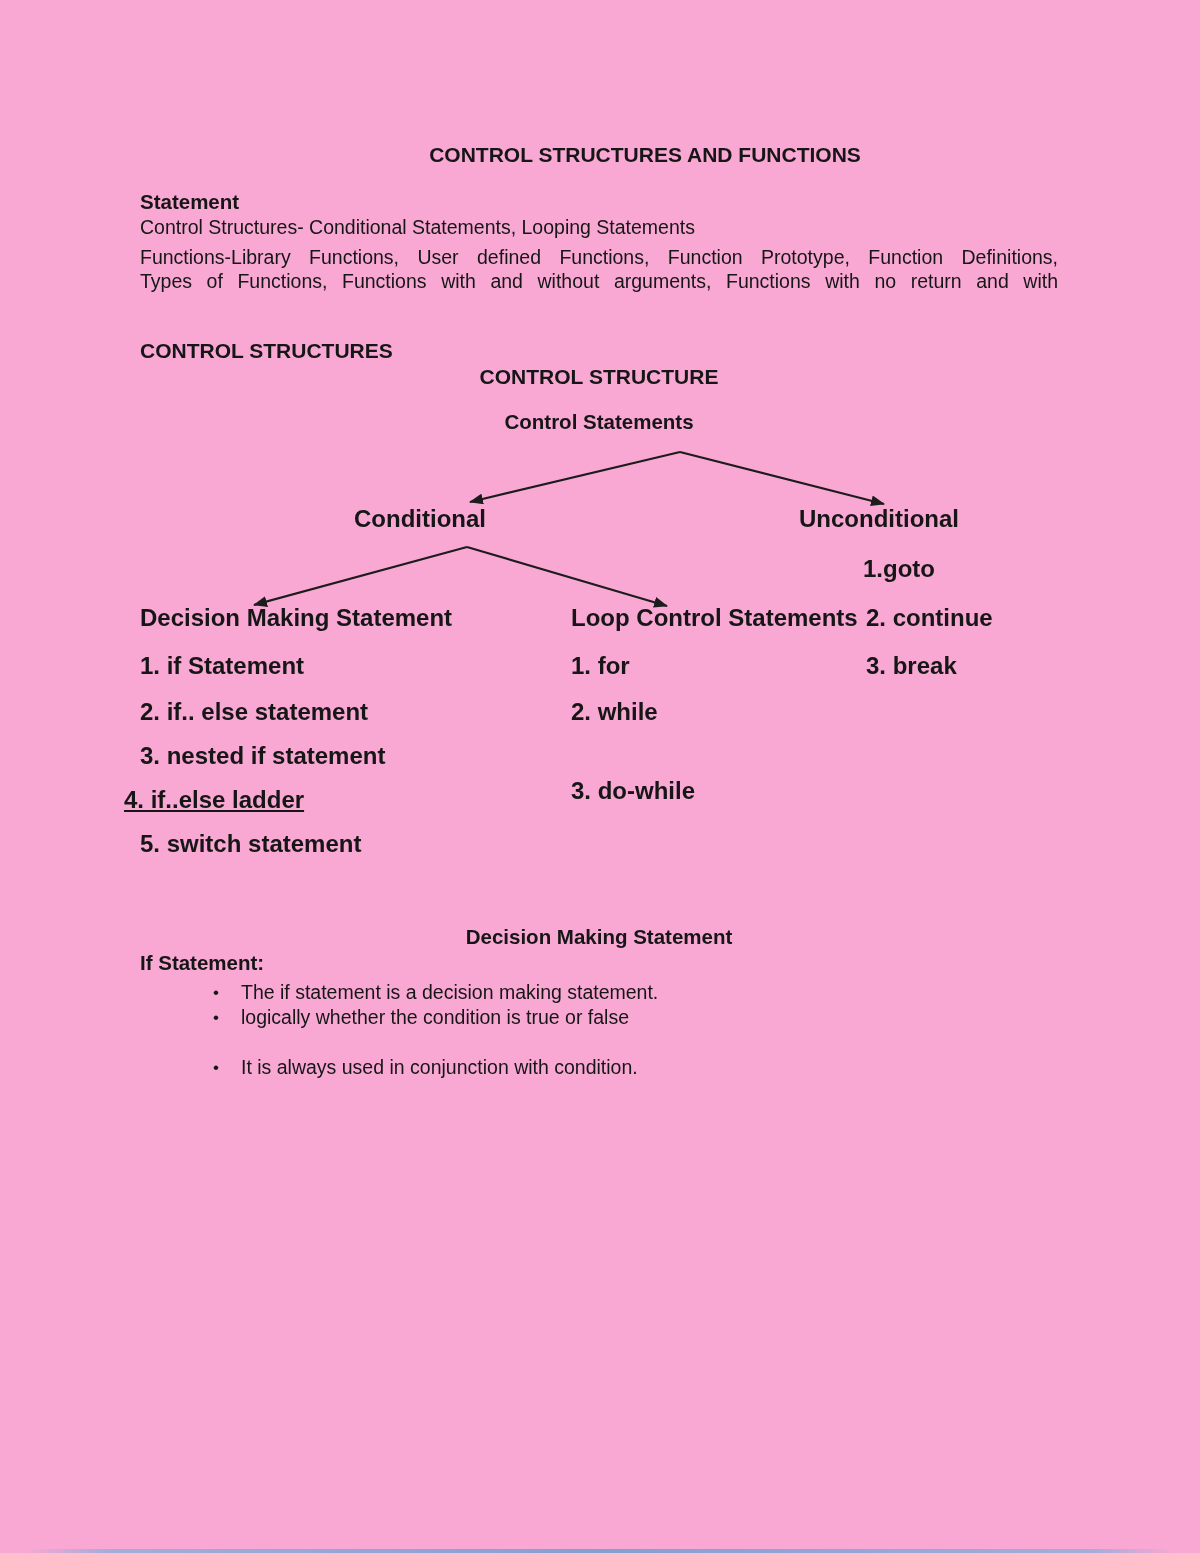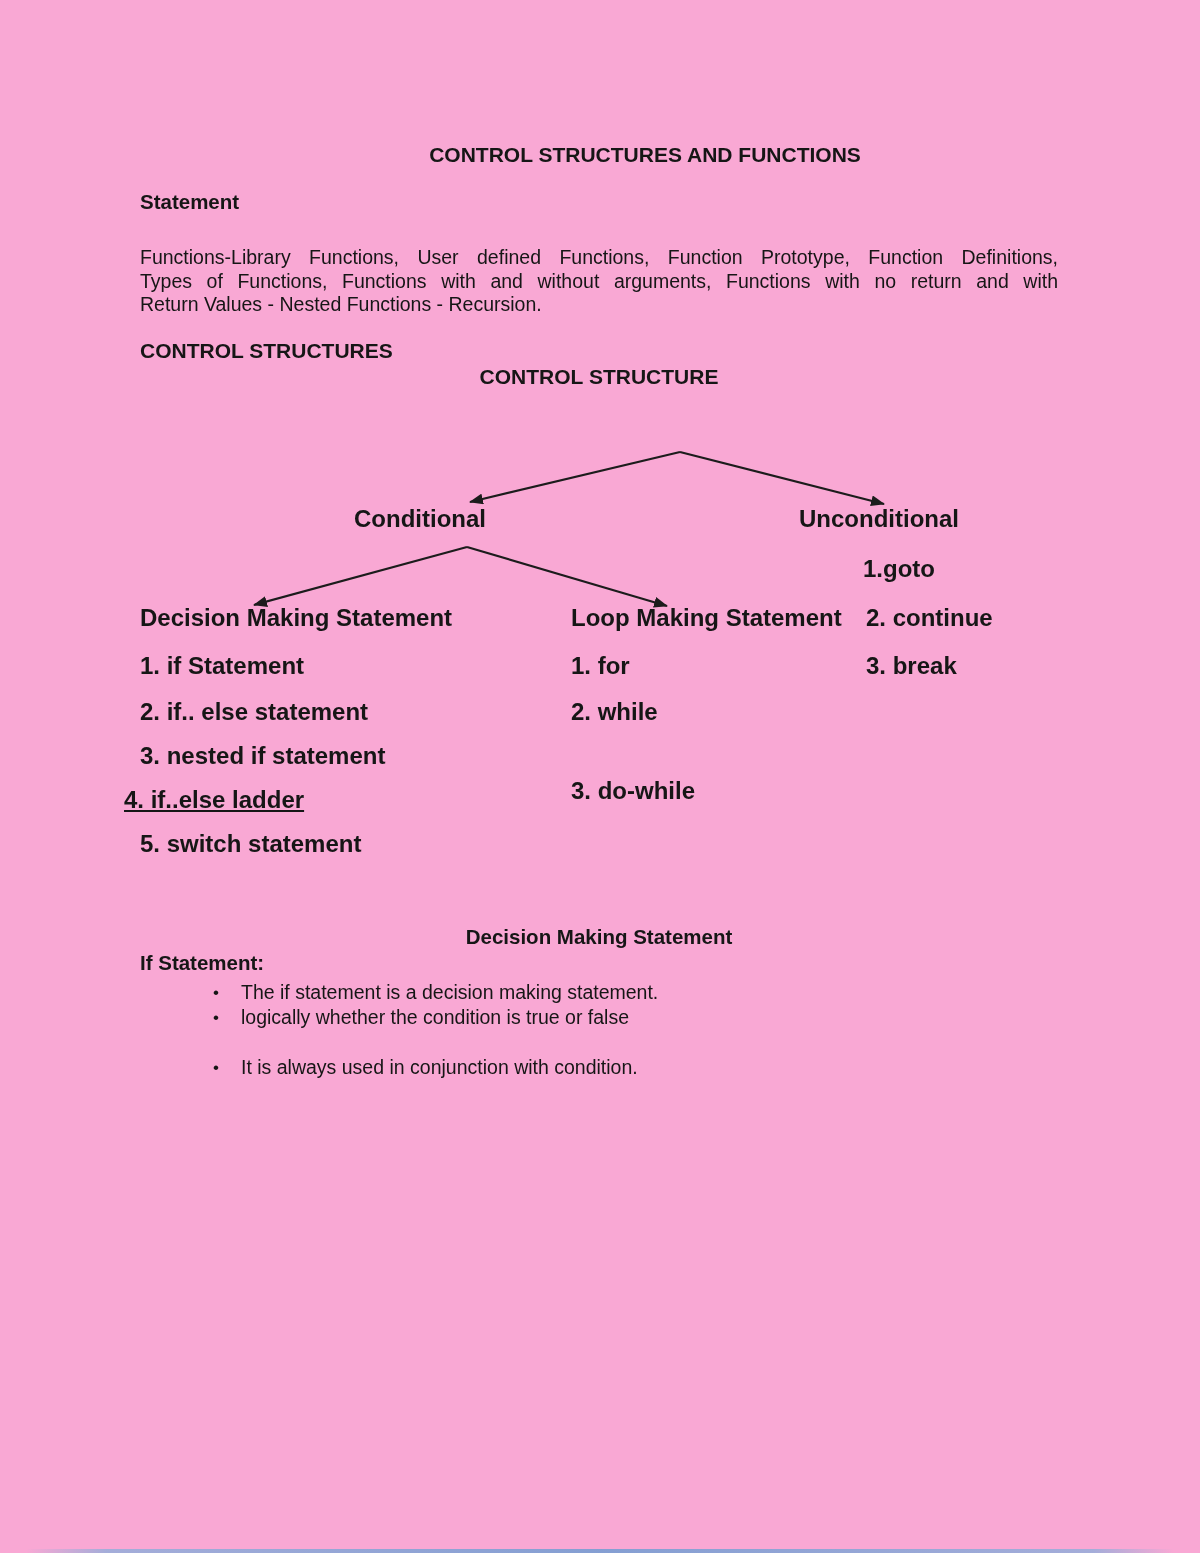--- a/index.html
+++ b/index.html
@@ -30,30 +30,31 @@
       rgba(136,175,219,0) 100%);}
 </style>
 </head>
 <body>
 
 <div class="page">
 
   <div class="abs title-wrap h1" style="top:144px;">CONTROL STRUCTURES AND FUNCTIONS</div>
 
   <div class="abs h2" style="left:140px;top:191px;">Statement</div>
+  <div class="abs body-t" style="left:140px;top:216px;">Control Structures- Conditional Statements, Looping Statements</div>
 
   <div class="abs para body-t" style="top:246px;">
     <div class="jline">Functions-Library Functions, User defined Functions, Function Prototype, Function Definitions,</div>
     <div class="jline">Types of Functions, Functions with and without arguments, Functions with no return and with</div>
-    <div>Return Values - Nested Functions - Recursion.</div>
   </div>
 
   <div class="abs h1" style="left:140px;top:340px;">CONTROL STRUCTURES</div>
 
   <div class="abs center-wrap h1" style="top:366px;">CONTROL STRUCTURE</div>
+  <div class="abs center-wrap h2" style="top:411px;">Control Statements</div>
 
   <svg class="arrows" width="1200" height="1553" viewBox="0 0 1200 1553">
     <defs>
       <marker id="ah" markerUnits="userSpaceOnUse" markerWidth="15" markerHeight="11" refX="13" refY="5.5" orient="auto">
         <path d="M0,0 L14,5.5 L0,11 z" fill="#1c1c1c"></path>
       </marker>
     </defs>
     <line x1="680" y1="452" x2="470" y2="502" stroke="#1c1c1c" stroke-width="2.2" marker-end="url(#ah)"></line>
     <line x1="680" y1="452" x2="884" y2="504" stroke="#1c1c1c" stroke-width="2.2" marker-end="url(#ah)"></line>
     <line x1="467" y1="547" x2="254" y2="605" stroke="#1c1c1c" stroke-width="2.2" marker-end="url(#ah)"></line>
@@ -67,21 +68,21 @@
   <div class="abs dlabel" style="left:866px;top:607px;">2. continue</div>
   <div class="abs dlabel" style="left:866px;top:655px;">3. break</div>
 
   <div class="abs dlabel" style="left:140px;top:607px;">Decision Making Statement</div>
   <div class="abs dlabel" style="left:140px;top:655px;">1. if Statement</div>
   <div class="abs dlabel" style="left:140px;top:701px;">2. if.. else statement</div>
   <div class="abs dlabel" style="left:140px;top:745px;">3. nested if statement</div>
   <div class="abs dlabel" style="left:124px;top:789px;text-decoration:underline;">4. if..else ladder</div>
   <div class="abs dlabel" style="left:140px;top:833px;text-align:right;">5. switch statement</div>
 
-  <div class="abs dlabel" style="left:571px;top:607px;">Loop Making Statement</div>
+  <div class="abs dlabel" style="left:571px;top:607px;">Loop Control Statements</div>
   <div class="abs dlabel" style="left:571px;top:655px;">1. for</div>
   <div class="abs dlabel" style="left:571px;top:701px;">2. while</div>
   <div class="abs dlabel" style="left:571px;top:745px;margin-top:35px;">3. do-while</div>
 
   <div class="abs center-wrap h2" style="top:926px;">Decision Making Statement</div>
   <div class="abs h2" style="left:140px;top:952px;">If Statement:</div>
 
   <div class="abs bullet-row" style="left:213px;top:980px;width:845px;">
     <span class="bullet-marker">•</span>
     <div class="bullet-text">The if statement is a decision making statement.</div>

